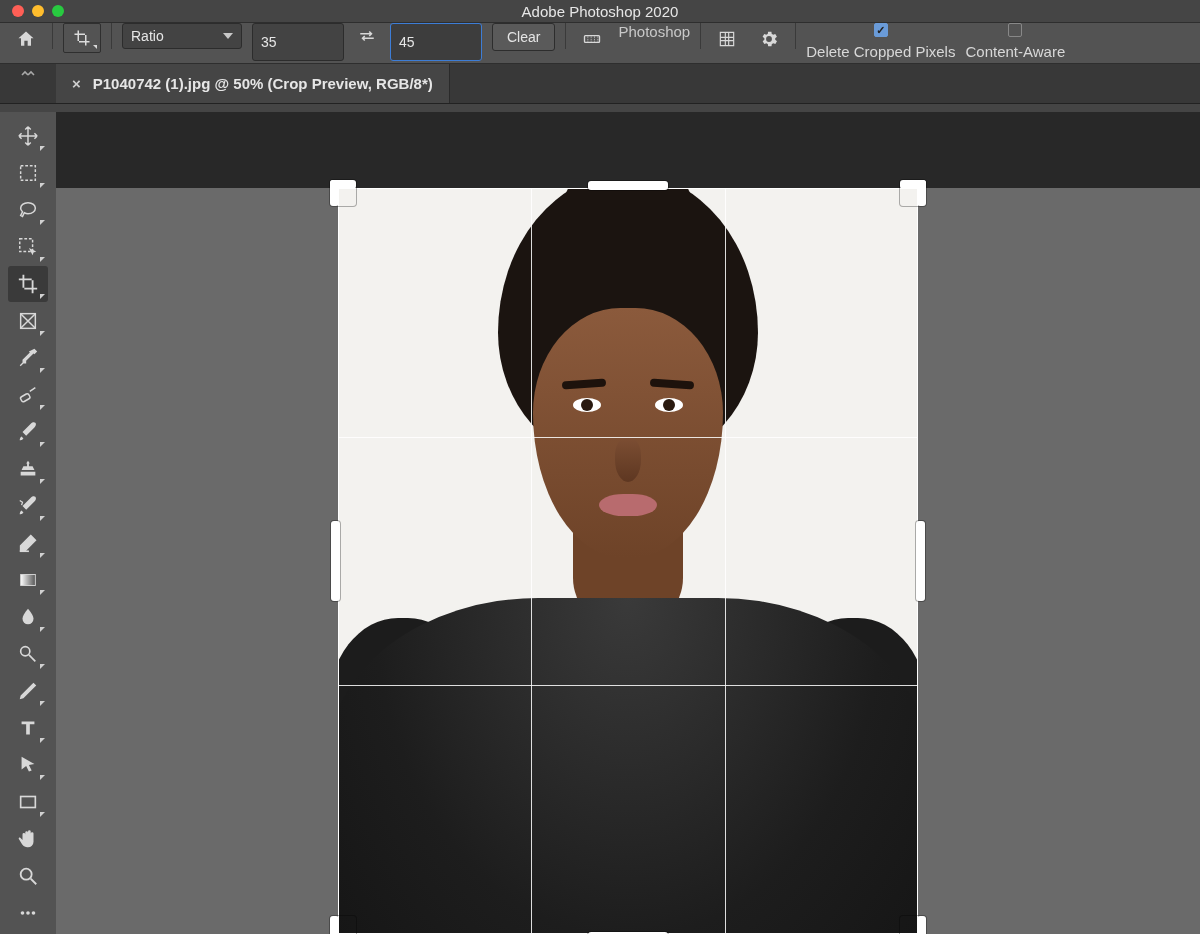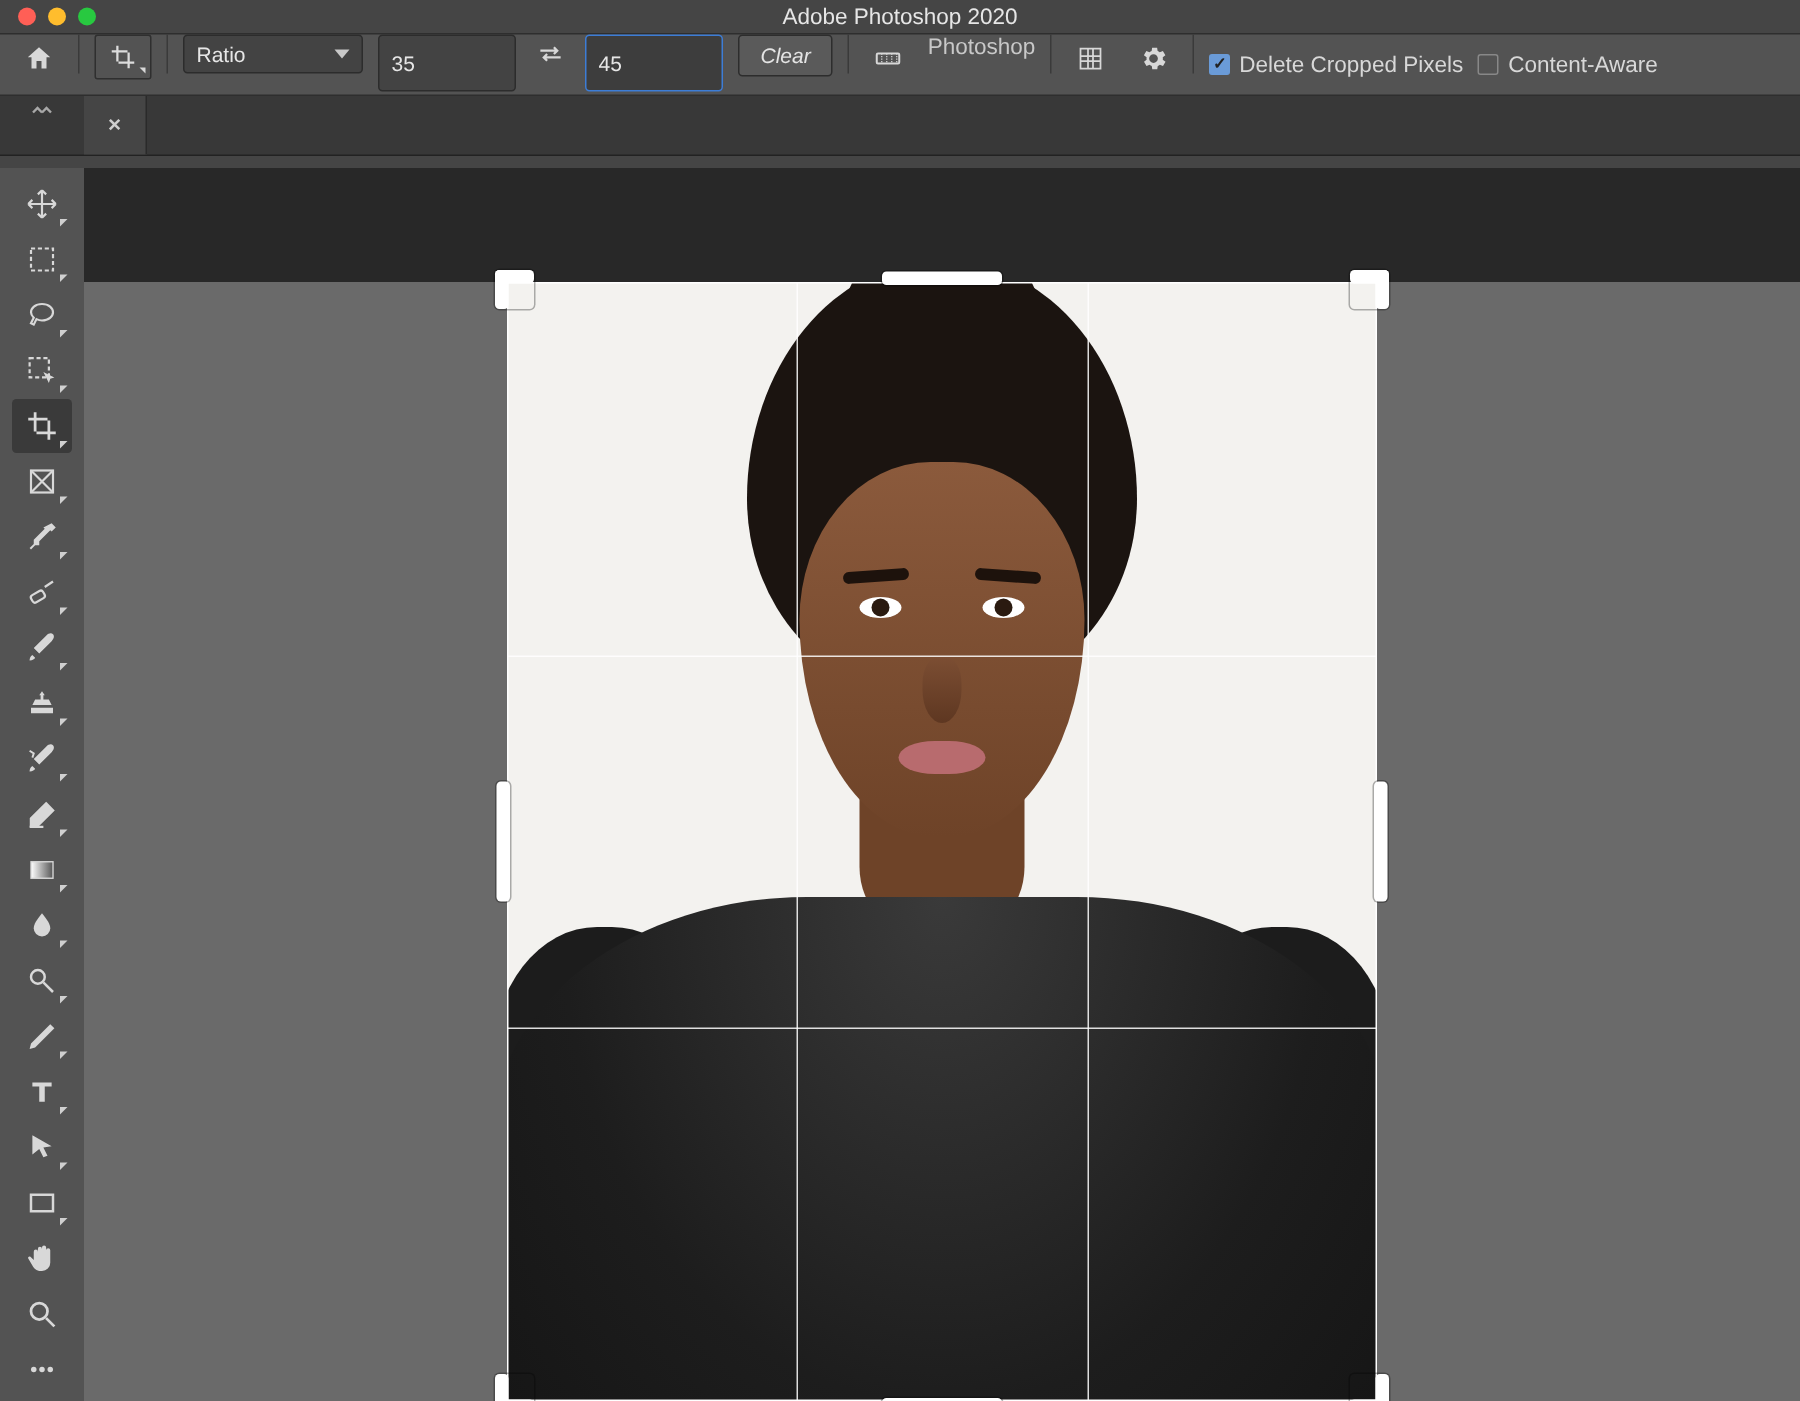--- a/index.html
+++ b/index.html
@@ -109,26 +109,25 @@
   }
   .swap-btn svg { width:18px; height:16px; }
   .ob-button {
     height:28px;
     padding:0 14px;
     background:#5a5a5a;
     border:1px solid #2d2d2d;
     border-radius:3px;
     color:#e4e4e4; font-size:14px;
     cursor:pointer;
-    font-style:italic;
   }
   .ob-label { font-size:15px; color:#c8c8c8; }
   .ob-checkbox {
     display:flex; align-items:center; gap:6px;
-    font-size:15px; color:#d8d8d8; cursor:pointer;
+    font-size:15px; color:#d8d8d8; cursor:pointer;flex-direction:column;
   }
   .ob-checkbox .box {
     width:14px; height:14px;
     border:1px solid #888;
     border-radius:2px;
     background:#535353;
     display:flex; align-items:center; justify-content:center;
   }
   .ob-checkbox.checked .box {
     background:#6a9bd8;
@@ -413,20 +412,21 @@
 
 <div class="tabrow">
   <div class="panel-expander">
     <svg width="16" height="10" viewBox="0 0 16 10" fill="none" stroke="currentColor" stroke-width="1.6">
       <path d="M2 7l3-3 3 3"></path>
         <path d="M8 7l3-3 3 3"></path>
     </svg>
   </div>
   <div class="doc-tab">
     <span class="close">×</span>
+    <span>P1040742 (1).jpg @ 50% (Crop Preview, RGB/8*)</span>
   </div>
 </div>
 
 <div class="main">
 
   <div class="toolbar">
     <div class="tool has-flyout">
       <svg viewBox="0 0 24 24" fill="none" stroke="currentColor" stroke-width="1.6">
           <path d="M12 2v20M2 12h20M12 2l-3 3M12 2l3 3M12 22l-3-3M12 22l3-3M2 12l3-3M2 12l3 3M22 12l-3-3M22 12l-3 3"></path>
         </svg>

